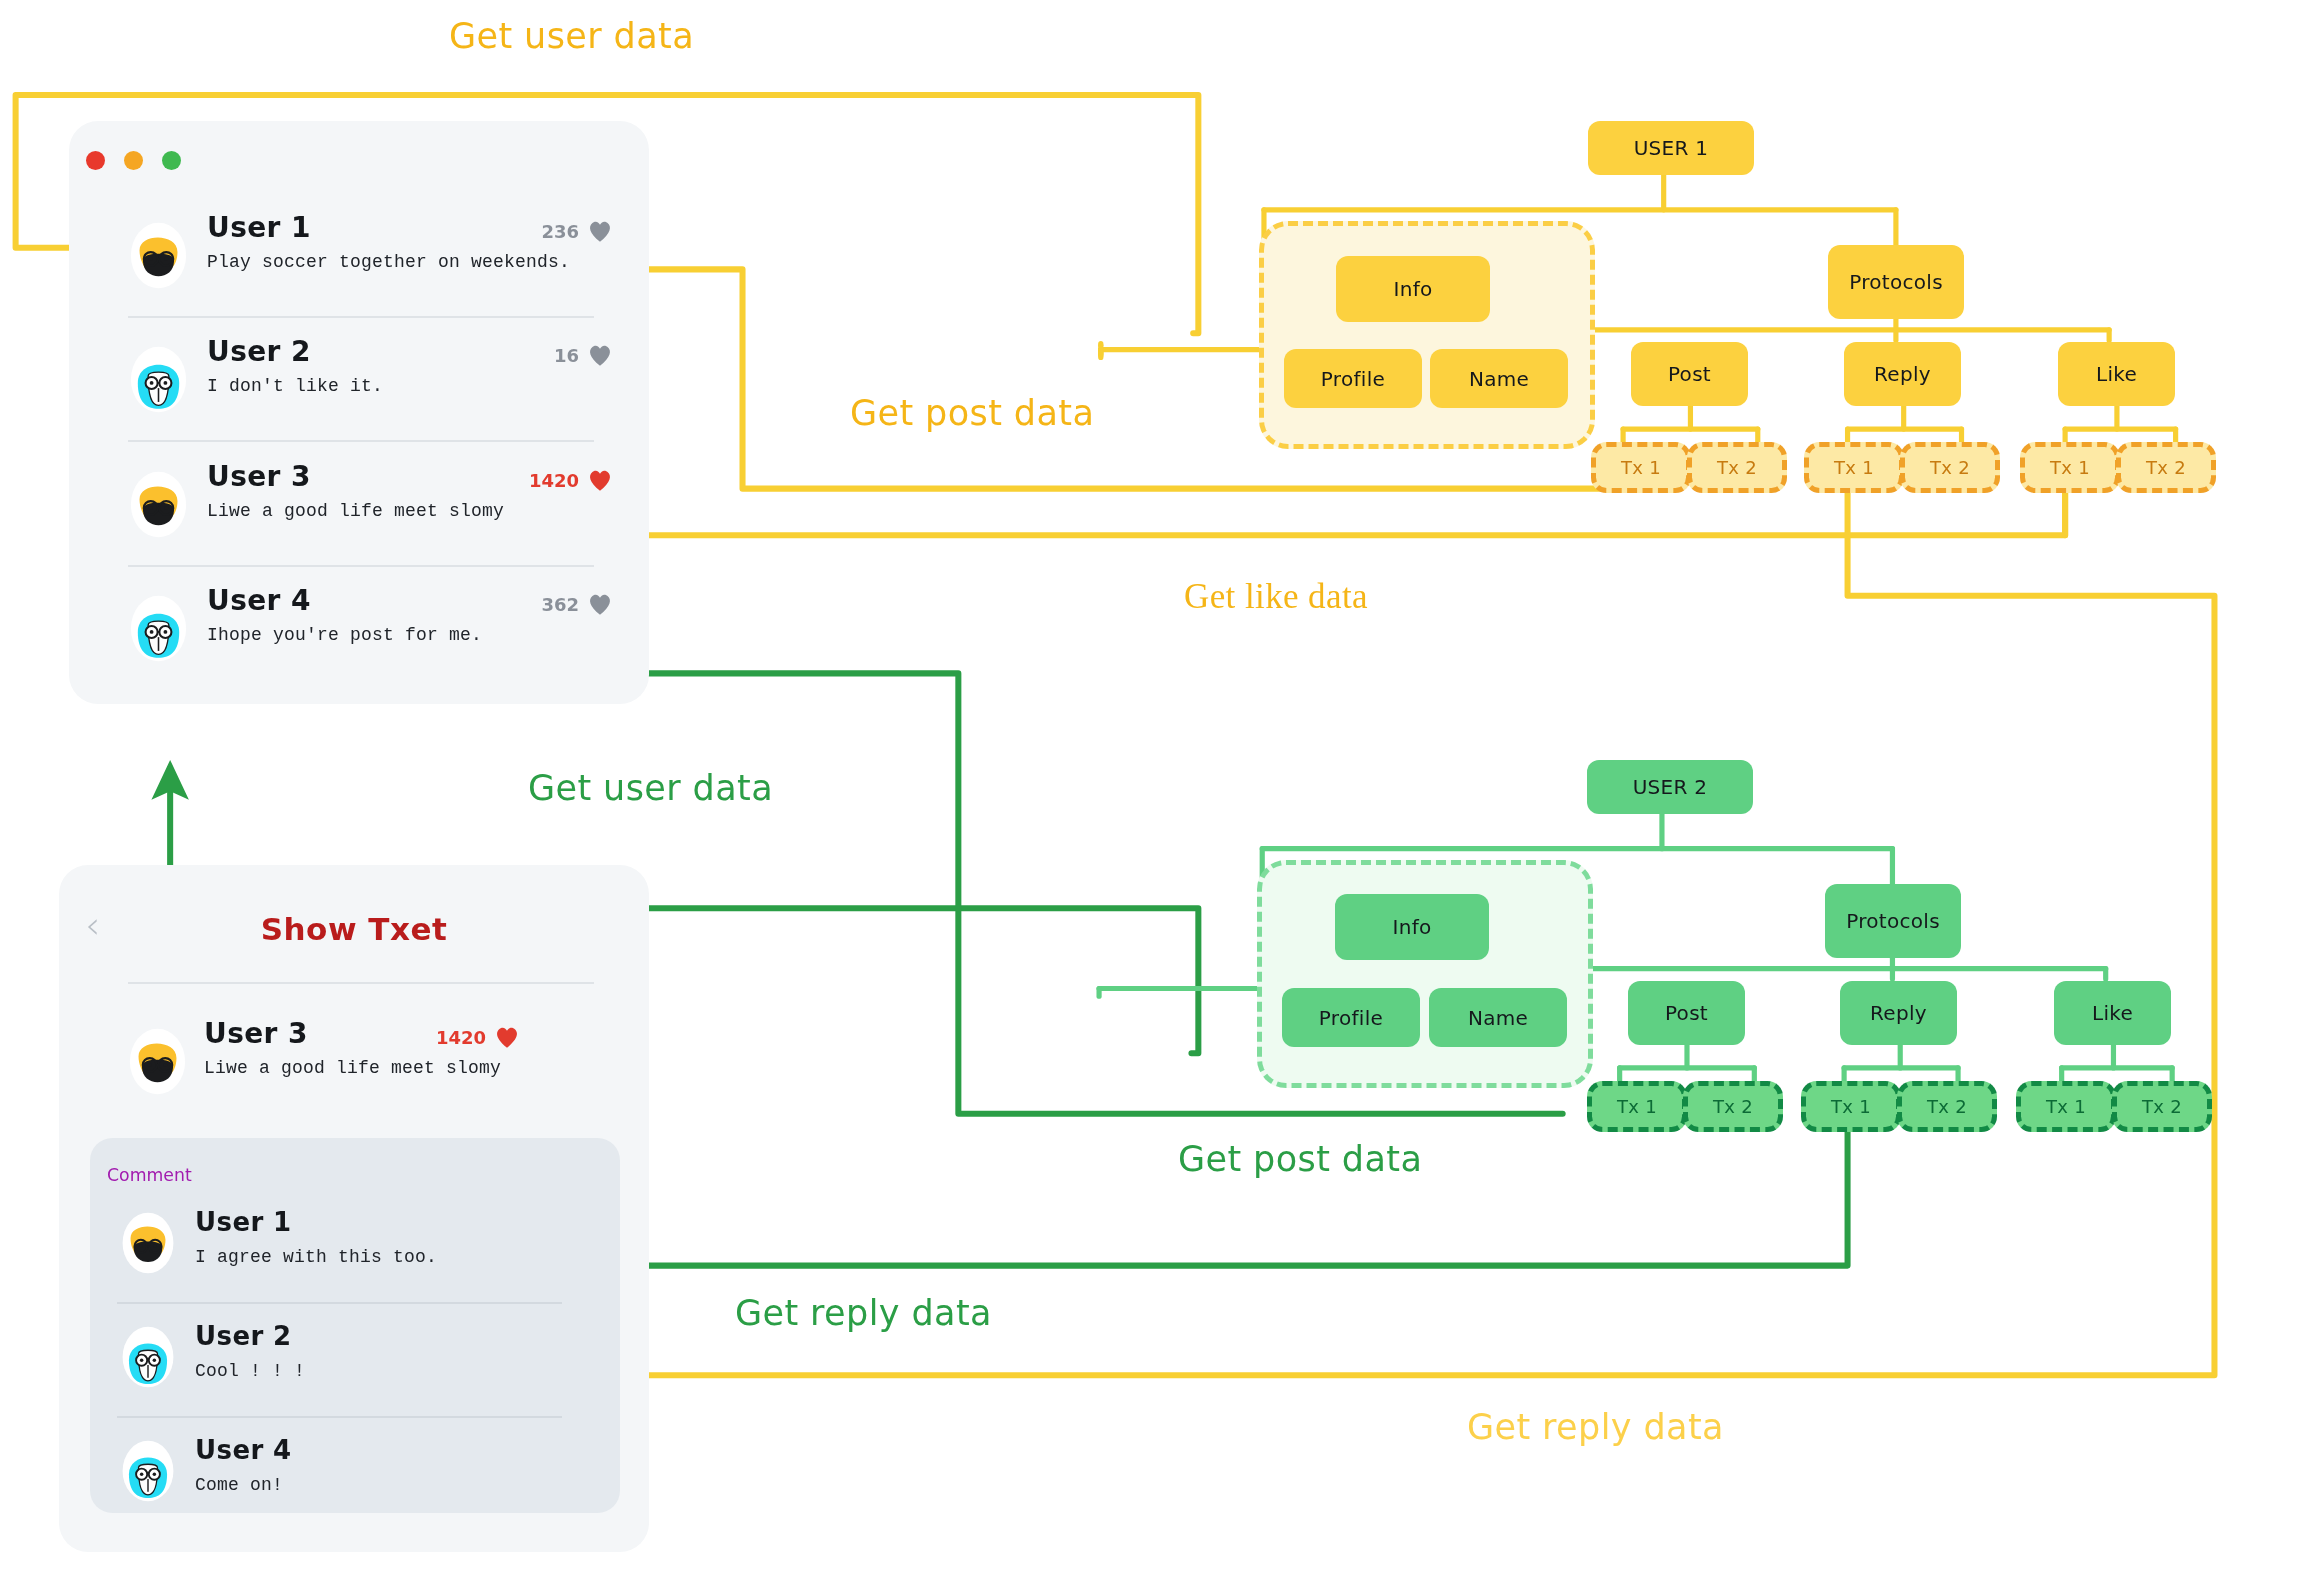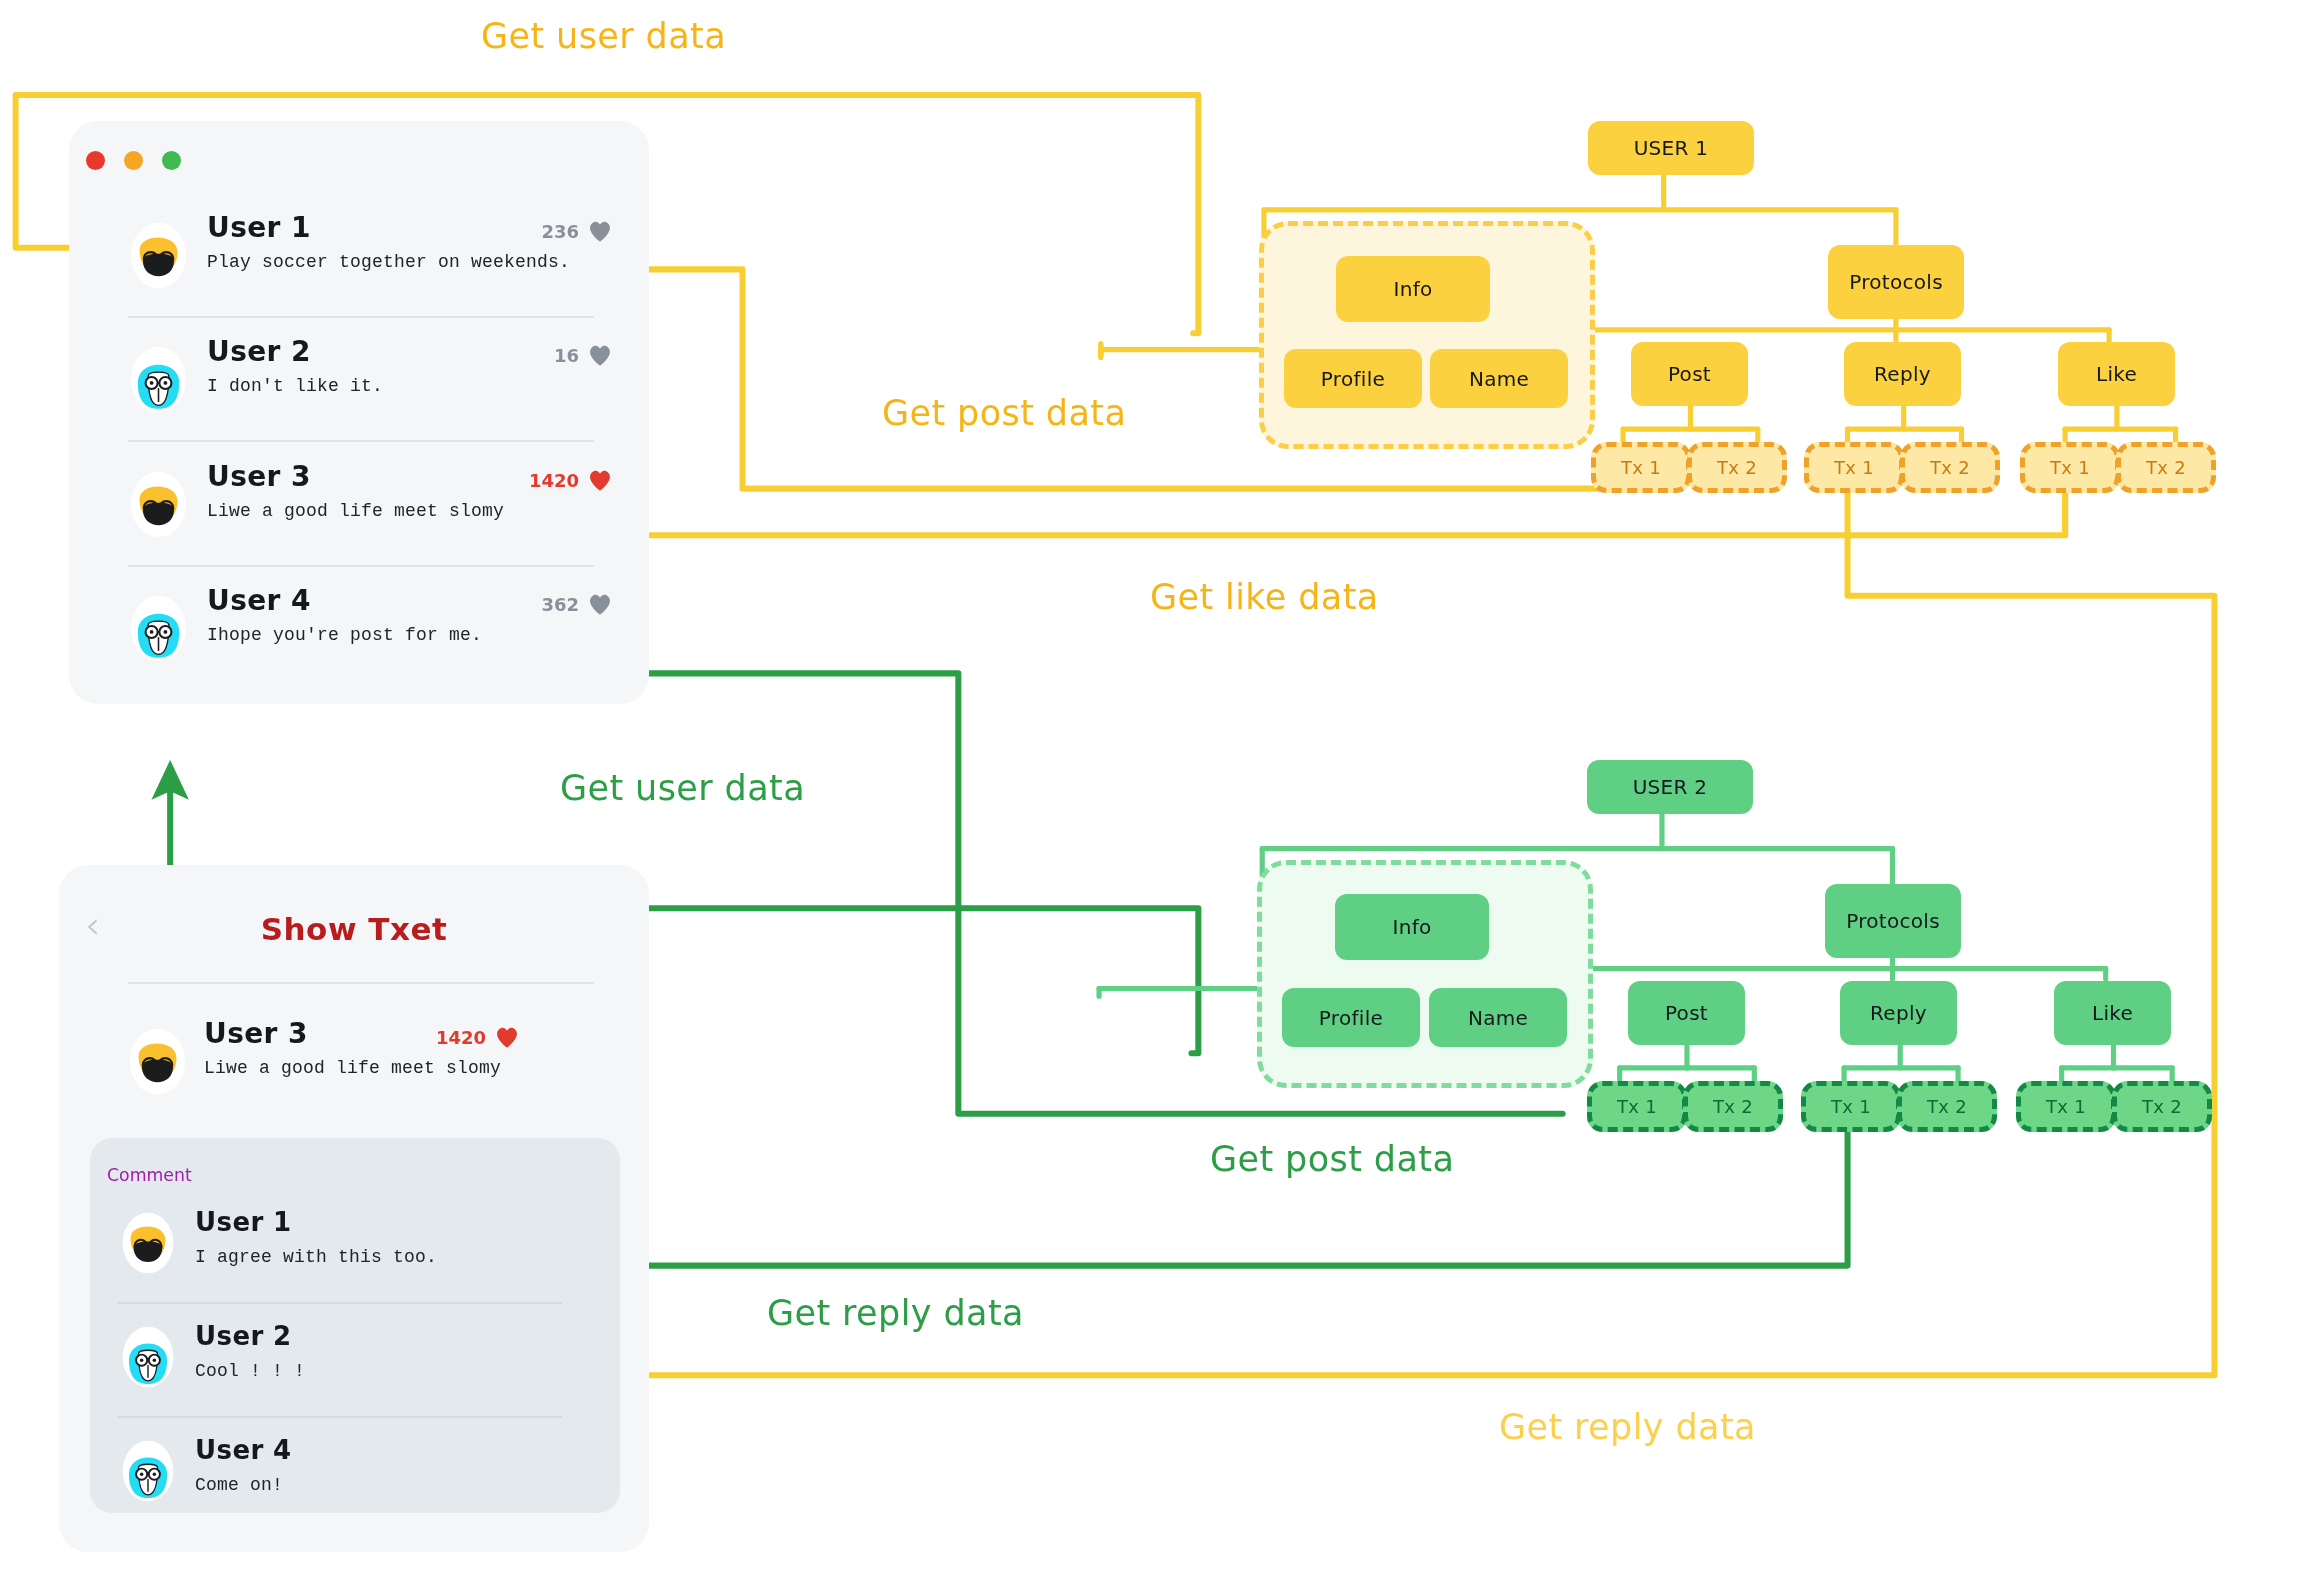--- a/index.html
+++ b/index.html
@@ -50,21 +50,21 @@
   .node.tx.y{background:#fde9a5;border-color:#f0a128;}
   .node.tx.g{background:#6ed787;border-color:#128a45;}
   .node.tx.y span{color:#c77b10;font-size:18px;}
   .node.tx.g span{color:#0c6b36;font-size:18px;}
 
   .groupbox{position:absolute;border-radius:29px;border-width:5.2px;border-style:dashed;z-index:1;}
   .groupbox.y{background:#fdf6dd;border-color:#fbce45;}
   .groupbox.g{background:#eefbf1;border-color:#7fdc9c;}
 
   
-  .flabel{position:absolute;font-size:35px;white-space:nowrap;letter-spacing:0.4px;font-weight:400;margin-left:32px;}
+  .flabel{position:absolute;font-size:35px;white-space:nowrap;letter-spacing:0.4px;font-weight:400;}
   .flabel.y{color:#f5b517;}
   .flabel.y2{color:#fcd04a;}
   .flabel.g{color:#2b9e46;}
 </style>
 </head>
 <body>
 
 <div id="stage">
 
   <svg class="layer" viewBox="0 0 2686 1829">
@@ -435,20 +435,20 @@
         <circle cx="42" cy="44" r="2.2" fill="#1b1c1e"></circle>
       <path d="M33 44 L35 44" stroke="#1b1c1e" stroke-width="2.2"></path>
       <path d="M34 50 L34 66" stroke="#1b1c1e" stroke-width="1.8"></path>
     </svg>
     <div class="uname" style="left:105px;top:0px;font-size:26px;">User 4</div>
     <div class="ptext" style="left:105px;top:40px;">Come on!</div>
   </div>
 
   <div class="flabel y" style="left:449px;top:15.5px;">Get user data</div>
   <div class="flabel y" style="left:850px;top:393px;">Get post data</div>
-  <div class="flabel y" style="left:1118px;top:577px;">Get like data</div>
+  <div class="flabel y" style="left:1184px;top:577px;font-family:Liberation Serif, serif;">Get like data</div>
   <div class="flabel g" style="left:528px;top:768px;">Get user data</div>
   <div class="flabel g" style="left:1178px;top:1139px;">Get post data</div>
   <div class="flabel g" style="left:735px;top:1293px;">Get reply data</div>
   <div class="flabel y2" style="left:1467px;top:1407px;">Get reply data</div>
 
 </div>
 
 
 </body></html>

